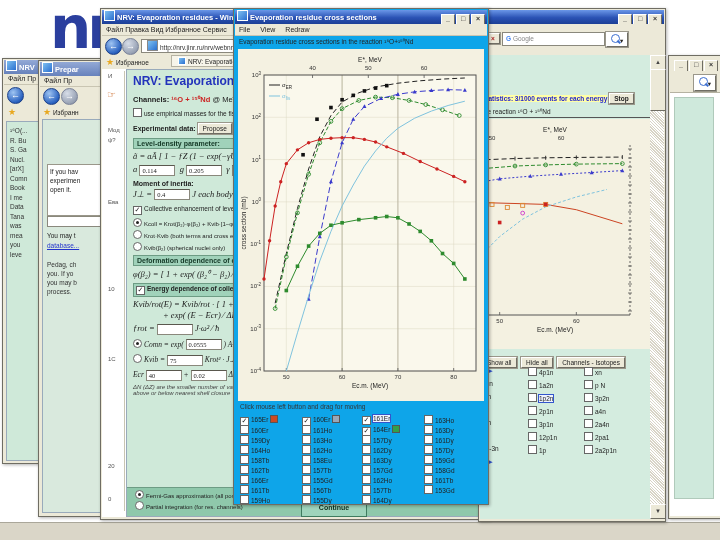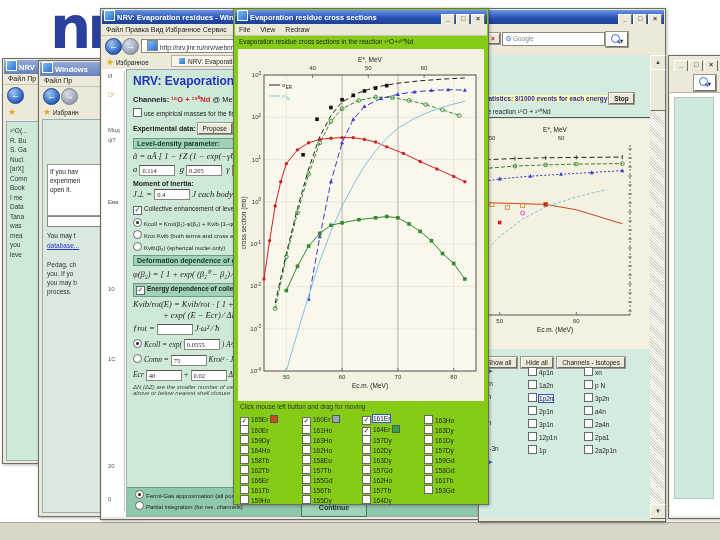--- a/index.html
+++ b/index.html
@@ -84,21 +84,21 @@
           <div>Tana</div>
           <div>was</div>
           <div>mea</div>
           <div>you</div>
           <div>leve</div>
         </div>
     </div>
   </div>
 
   <div class="win" style="left:38px;top:60px;width:100px;height:455px;">
-    <div class="tb dim"><span class="tbicon"></span><span>Windows</span></div>
+    <div class="tb dim"><span class="tbicon"></span><span>Prepar</span></div>
     <div class="menurow" style="top:15px;height:10px;line-height:10px;"><span>Файл   Пр</span></div>
     <div class="navbtn" style="left:4px;top:27px;"><span>←</span></div>
     <div class="navbtn dis" style="left:22px;top:27px;"><span>→</span></div>
     <div class="txt" style="left:4px;top:46px;font-size:6.5px;"><span class="star">★</span> <span>Избранн</span></div>
     <div class="page-green" style="left:3px;top:58px;width:93px;height:392px;background:#d9e9dd;">
       <div style="position:absolute;left:4px;top:44px;width:82px;height:46px;background:#fff;border:1px solid #9a978a;font-size:6.5px;line-height:9px;padding:2px;">
         <div id="b-box1">
             <div>If you hav</div>
             <div>experimen</div>
             <div>open it.</div>
@@ -164,24 +164,24 @@
           <div style="font-size:6px;margin-top:3px;"><span class="rad"></span><span>Krot·Kvib (both terms and cross effect)</span></div>
           <div style="font-size:6px;margin-top:3px;"><span class="rad"></span><span>Kvib(β₂) (spherical nuclei only)</span></div>
           <div class="sec">Deformation dependence of collective e</div>
           <div class="frm">φ(β₂) = [ 1 + exp( (β₂⁰ − β₂) ⁄ Δβ ) ]⁻¹</div>
           <div style="font-size:6.5px;margin-top:4px;background:#a0d2ba;border:1px solid #6d9c84;padding:1px 2px;"><span class="cb">✓</span><b>Energy dependence of collective e</b></div>
           <div class="frm" style="margin-top:2px;">Kvib/rot(E) = Kvib/rot · [ 1 +</div>
           <div class="frm" style="margin-left:30px;">+ exp( (E − Ecr) ⁄ ΔE ) ]⁻¹</div>
           <div class="frm" style="margin-top:3px;"><span>ƒrot =</span>
             <span class="inp"></span>
             <span>J·ω² ⁄ ħ</span></div>
-          <div class="frm" style="margin-top:4px;font-size:7.5px;"><span class="rad sel"></span><span>Kcoll = exp(</span>
+          <div class="frm" style="margin-top:4px;font-size:7.5px;"><span class="rad sel"></span><span>Comn = exp(</span>
             <span class="inp">0.0555</span>
             <span>) A²/³ E⁴/³   (3)</span></div>
-          <div class="frm" style="margin-top:4px;font-size:7.5px;"><span class="rad"></span><span>Comn =</span>
+          <div class="frm" style="margin-top:4px;font-size:7.5px;"><span class="rad"></span><span>Kvib =</span>
             <span class="inp">75</span>
             <span>Krot² · J⊥ ⁄ ħ²   (4)</span></div>
           <div class="frm" style="margin-top:4px;font-size:7.5px;"><span>Ecr</span>
             <span class="inp">40</span>
             <span>+</span>
             <span class="inp">0.02</span>
             <span>ΔN +</span>
             <span class="inp">10</span></div>
           <div style="font-size:6px;font-style:italic;color:#444;margin-top:3px;">ΔN (ΔZ) are the smaller number of valence n (p)</div>
           <div style="font-size:6px;font-style:italic;color:#444;">above or below nearest shell closure</div>
@@ -320,21 +320,21 @@
       <span class="wbtns" style="top:1px;"><span class="wbtn">_</span><span class="wbtn">□</span><span class="wbtn">×</span></span>
     </div>
     <div style="position:absolute;left:1px;top:16px;width:50px;height:20px;background:#ece9d8;border-bottom:1px solid #b5b2a2;">
       <span class="btn" style="position:absolute;right:4px;top:3px;height:12px;background:#fff;"><span class="mag"></span><span>▾</span></span>
     </div>
     <div style="position:absolute;left:1px;top:37px;width:50px;height:423px;background:#fff;">
       <div style="position:absolute;left:4px;top:4px;width:38px;height:400px;background:#cfe9dc;border:1px solid #b0cabb;"></div>
     </div>
   </div>
 
-  <div class="win" style="left:233px;top:8px;width:254px;height:495px;background:#84cc16;">
+  <div class="win" style="left:233px;top:8px;width:254px;height:495px;background:#0ea5e9;">
     <div class="tb"><span class="tbicon"></span><span>Evaporation residue cross sections</span>
       <span class="wbtns"><span class="wbtn">_</span><span class="wbtn">□</span><span class="wbtn">×</span></span>
     </div>
     <div class="menurow" id="f-menu" style="top:15px;height:11px;line-height:11px;"><span style="margin-right: 10px;">File</span><span style="margin-right: 10px;">View</span><span style="margin-right: 10px;">Redraw</span></div>
     <div class="txt" style="left:5px;top:28px;font-size:6.5px;color:#222;">Evaporation residue cross sections in the reaction ¹⁶O+¹⁵⁰Nd</div>
     <div class="chartbox" style="left:4px;top:40px;width:246px;height:352px;border:none;">
       <svg id="f-chart" width="246" height="352">
           <rect x="26" y="26" width="212" height="296" fill="#faf8ec"></rect>
           <line x1="26" y1="322" x2="238" y2="322" stroke="#ddd9c3" stroke-width="0.5"></line>
           <line x1="26" y1="279.71428571428567" x2="238" y2="279.71428571428567" stroke="#ddd9c3" stroke-width="0.5"></line>

